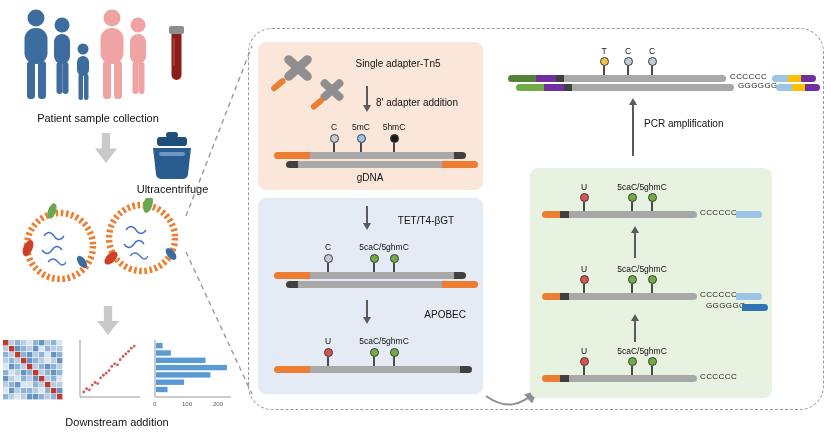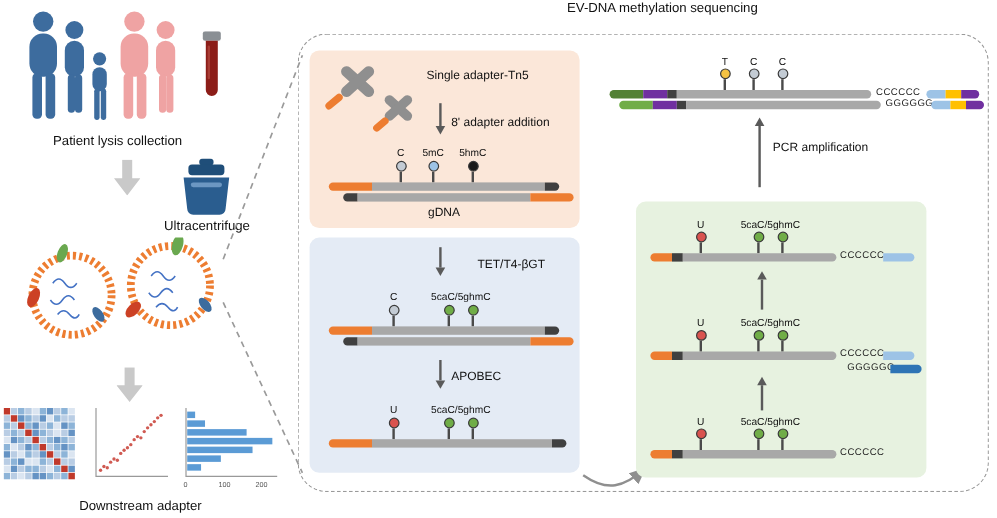--- a/index.html
+++ b/index.html
@@ -66,21 +66,21 @@
         <rect x="126.5" y="58" width="6" height="32" rx="3"></rect>
     </g>
   </svg>
 
   <svg class="abs" style="left:166px;top:26px" width="22" height="62" viewBox="0 0 22 62">
     <rect x="3" y="0" width="15" height="8" rx="2" fill="#8a8f94"></rect>
     <path d="M5.5 8 h10 v41 a5 5 0 0 1 -10 0 Z" fill="#8c1d18"></path>
     <rect x="7" y="12" width="2" height="28" rx="1" fill="#b34a40" opacity="0.7"></rect>
   </svg>
 
-  <div class="lbl" style="left:18px;top:112px;width:160px">Patient lysis collection</div>
+  <div class="lbl" style="left:18px;top:112px;width:160px">Patient sample collection</div>
 
   <div class="block-arrow" style="left:95px;top:133px;width:22px;height:30px"></div>
 
   <svg class="abs" style="left:146px;top:132px" width="52" height="48" viewBox="0 0 52 48">
     <rect x="20" y="0" width="12" height="6" rx="3" fill="#1f4e79"></rect>
     <rect x="11" y="5" width="30" height="9" rx="3" fill="#1f4e79"></rect>
     <path d="M7 16 H45 L42 42 a5 5 0 0 1 -5 5 H15 a5 5 0 0 1 -5 -5 Z" fill="#2a5d8f"></path>
     <rect x="13" y="20" width="26" height="4" rx="2" fill="#6c97c2"></rect>
   </svg>
   <div class="lbl" style="left:120px;top:183px;width:105px">Ultracentrifuge</div>
@@ -244,23 +244,22 @@
           <rect x="3" y="24.9" width="70.95" height="5.4" fill="#5b9bd5"></rect>
           <rect x="3" y="32.2" width="54.45" height="5.4" fill="#5b9bd5"></rect>
           <rect x="3" y="39.5" width="28.05" height="5.4" fill="#5b9bd5"></rect>
           <rect x="3" y="46.8" width="11.55" height="5.4" fill="#5b9bd5"></rect>
         </g>
       <text x="0" y="66" class="tick">0</text>
       <text x="29" y="66" class="tick">100</text>
       <text x="60" y="66" class="tick">200</text>
     </g>
   </svg>
-  <div class="lbl" style="left:37px;top:416px;width:160px">Downstream adapter</div>
-
-  <div class="lbl" style="left:432px;top:1px;width:240px">EV-DNA methylation sequencing</div>
+  <div class="lbl" style="left:37px;top:416px;width:160px">Downstream addition</div>
+
   <div class="dashed-frame" style="left:248px;top:28px;width:576px;height:382px"></div>
 
   <svg class="abs" style="left:0;top:0;pointer-events:none" width="831" height="432" viewBox="0 0 831 432">
     <defs>
       <marker id="ah" markerWidth="8" markerHeight="8" refX="6" refY="3" orient="auto">
         <path d="M0 0 L7 3 L0 6 Z" fill="#8f8f8f"></path>
       </marker>
     </defs>
     <line x1="186" y1="216" x2="252" y2="46" stroke="#9a9a9a" stroke-width="1.4" stroke-dasharray="5 4"></line>
     <line x1="186" y1="252" x2="252" y2="394" stroke="#9a9a9a" stroke-width="1.4" stroke-dasharray="5 4"></line>
@@ -341,21 +340,21 @@
       </div>
     <div class="strand" style="left:28px;top:83px">
         <i class="sg d rl" style="width:12px"></i>
         <i class="sg g" style="width:144px"></i>
         <i class="sg o rr" style="width:36px"></i>
       </div>
     <div class="tarrow down" style="left:104px;top:102px;height:24px">
         <i class="line"></i>
         <i class="tri"></i>
       </div>
-    <div class="lbl small" style="left:118px;top:111px;width:90px;text-align:left">APOBEC</div>
+    <div class="lbl small" style="left:118px;top:111px;width:90px;text-align:right">APOBEC</div>
     <div class="mlabel" style="left:60px;top:138px;width:20px">U</div>
     <div class="mlabel" style="left:88px;top:138px;width:76px">5caC/5ghmC</div>
     <div class="lolli" style="left:65px;top:150px">
         <i class="head" style="background:var(--mark-u)"></i>
         <i class="stick"></i>
       </div>
     <div class="lolli" style="left:111px;top:150px">
         <i class="head" style="background:var(--mark-green)"></i>
         <i class="stick"></i>
       </div>

